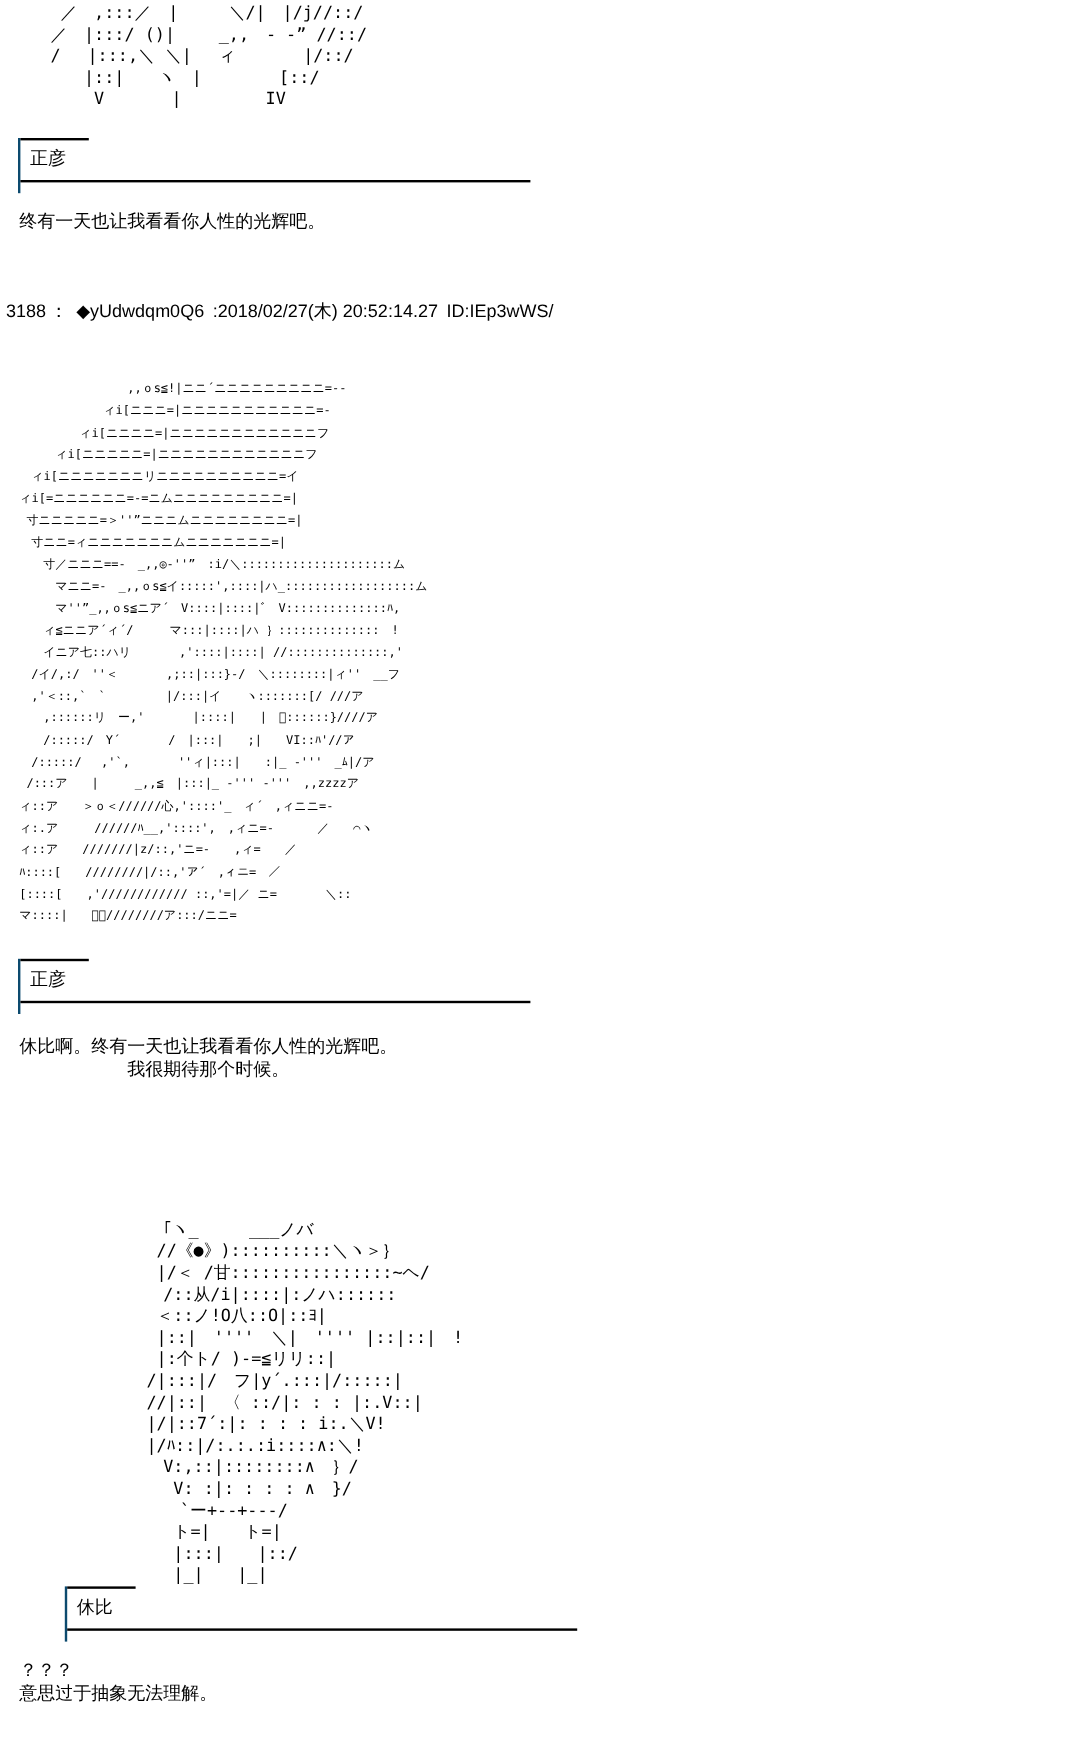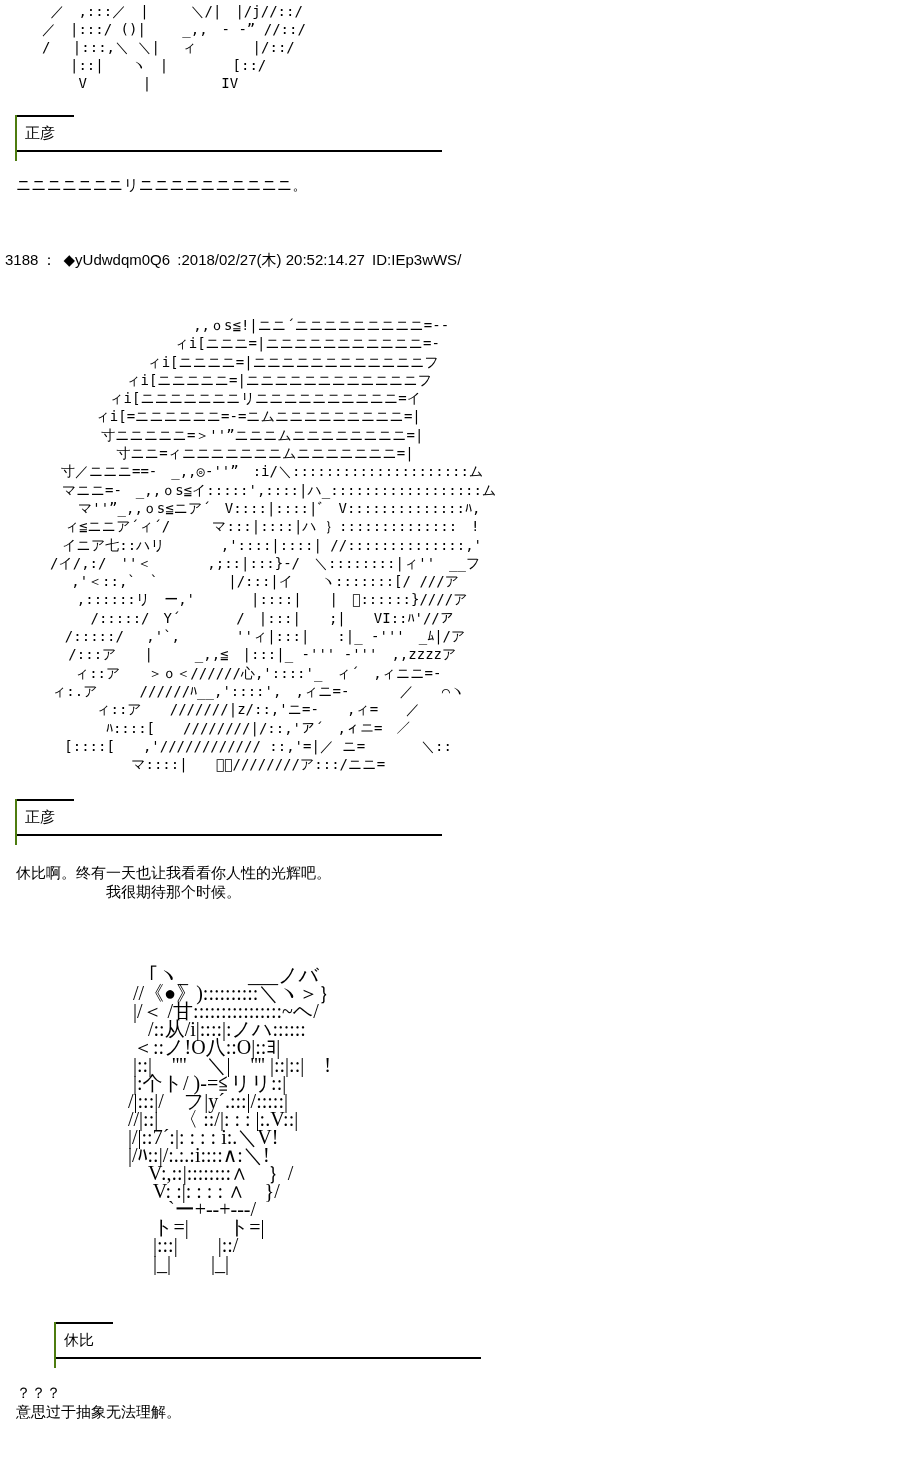--- a/index.html
+++ b/index.html
@@ -25,38 +25,36 @@
   }
   .aa-top {
     left: 28px;
     top: 2px;
     font-size: 14px;
     line-height: 18px;
   }
   .aa-large {
     left: 6px;
     top: 316px;
-    font-size: 14px;
+    font-size: 10px;
     line-height: 18.3px;
-    text-align: center;
   }
   .aa-small {
     left: 108px;
-    top: 966px;
-    font-size: 20px;
+    top: 1016px;
+    font-size: 14px;
     line-height: 18px;
-    font-family: Liberation Serif, serif;
   }
   .speaker {
     position: absolute;
     left: 15px;
     width: 427px;
   }
   .speaker-inner {
-    border-left: 2px solid #4d7c0f;
+    border-left: 2px solid #0c4a6e;
   }
   .speaker-topline {
     width: 57px;
     height: 0;
     border-top: 2px solid #000;
   }
   .speaker-name {
     font-size: 15px;
     line-height: 18px;
     padding: 7px 0 8px 8px;
@@ -96,21 +94,21 @@
 　　　 V　　　　|　　　　　IV</pre>
 
 <div class="speaker" style="top:115px;">
   <div class="speaker-inner">
     <div class="speaker-topline"></div>
     <div class="speaker-name">正彦</div>
     <div class="speaker-bottomline"></div>
     <div class="speaker-tail"></div>
   </div>
 </div>
-<div class="dialogue-text" style="top:175px;">ニニニニニニニリニニニニニニニニニニ。</div>
+<div class="dialogue-text" style="top:175px;">终有一天也让我看看你人性的光辉吧。</div>
 
 <div class="post-header">
   <span>3188</span><span>：</span>
   <span>◆yUdwdqm0Q6</span>
   <span>:2018/02/27(木) 20:52:14.27</span>
   <span>ID:IEp3wWS/</span>
 </div>
 
 <pre class="aa aa-large">　　　　　　　　　　,,ｏs≦!|ニニ´ニニニニニニニニニ=--
 　　　　　　　　ィi[ニニニ=|ニニニニニニニニニニニ=-

